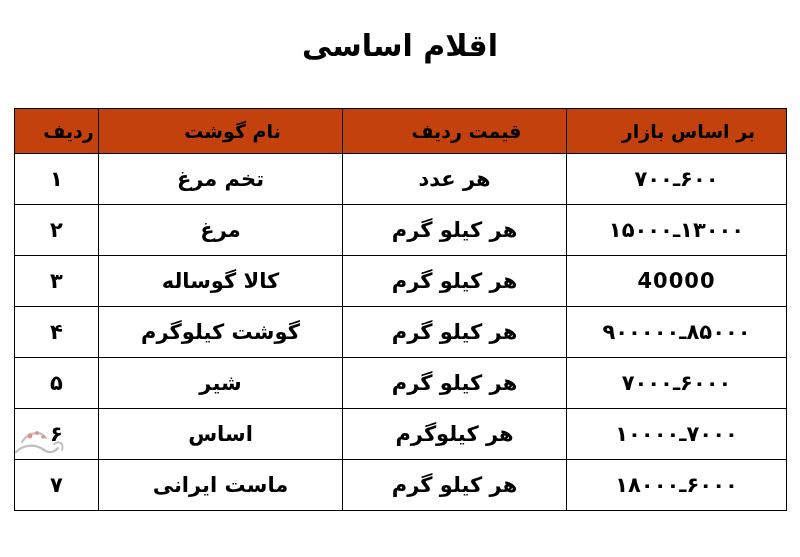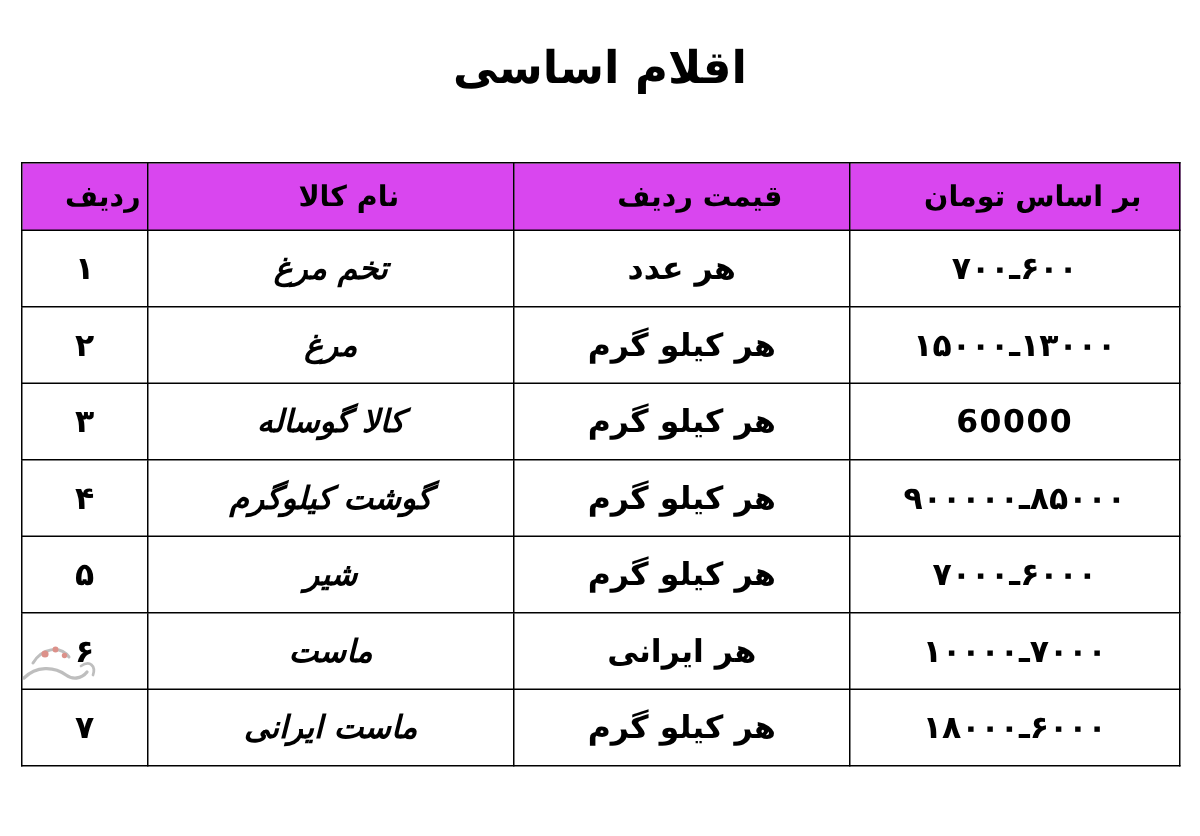--- a/index.html
+++ b/index.html
@@ -47,37 +47,36 @@
     text-align: center;
     vertical-align: middle;
     font-size: 21px;
     font-weight: bold;
     color: #000000;
     padding: 0;
     height: 50px;
     font-family: "DejaVu Sans", "Liberation Sans", sans-serif;
   }
   table.price-table thead th {
-    background: #d946ef;
+    background: #c2410c;
     color: #000000;
     height: 44px;
     font-size: 19px;
     padding-left: 24px;
   }
   col.c-row { width: 84px; }
   col.c-name { width: 244px; }
   col.c-unit { width: 224px; }
   col.c-price { width: 220px; }
 
   .cell-num {
     font-size: 22px;
   }
   .cell-name {
     font-size: 22px;
-    font-style: italic;
   }
   .cell-unit {
     font-size: 22px;
     margin-top: 40px;
   }
   .cell-price {
     font-size: 21px;
     letter-spacing: 1px;
   }
   .watermark {
@@ -101,61 +100,61 @@
   <div class="table-wrap">
     <table class="price-table">
       <colgroup>
         <col class="c-price">
         <col class="c-unit">
         <col class="c-name">
         <col class="c-row">
       </colgroup>
       <thead>
         <tr>
-          <th>بر اساس تومان</th>
+          <th>بر اساس بازار</th>
           <th>قیمت ردیف</th>
-          <th>نام کالا</th>
+          <th>نام گوشت</th>
           <th>ردیف</th>
         </tr>
       </thead>
       <tbody>
         <tr>
           <td class="cell-price">۶۰۰ـ۷۰۰</td>
           <td class="cell-unit">هر عدد</td>
           <td class="cell-name">تخم مرغ</td>
           <td class="cell-num">۱</td>
         </tr>
         <tr>
           <td class="cell-price">۱۳۰۰۰ـ۱۵۰۰۰</td>
           <td class="cell-unit">هر کیلو گرم</td>
           <td class="cell-name">مرغ</td>
           <td class="cell-num">۲</td>
         </tr>
         <tr>
-          <td class="cell-price">60000</td>
+          <td class="cell-price">40000</td>
           <td class="cell-unit">هر کیلو گرم</td>
           <td class="cell-name">کالا گوساله</td>
           <td class="cell-num">۳</td>
         </tr>
         <tr>
           <td class="cell-price">۸۵۰۰۰ـ۹۰۰۰۰۰</td>
           <td class="cell-unit">هر کیلو گرم</td>
           <td class="cell-name">گوشت کیلوگرم</td>
           <td class="cell-num">۴</td>
         </tr>
         <tr>
           <td class="cell-price">۶۰۰۰ـ۷۰۰۰</td>
           <td class="cell-unit">هر کیلو گرم</td>
           <td class="cell-name">شیر</td>
           <td class="cell-num">۵</td>
         </tr>
         <tr>
           <td class="cell-price">۷۰۰۰ـ۱۰۰۰۰</td>
-          <td class="cell-unit">هر ایرانی</td>
-          <td class="cell-name">ماست</td>
+          <td class="cell-unit">هر کیلوگرم</td>
+          <td class="cell-name">اساس</td>
           <td class="cell-num">۶</td>
         </tr>
         <tr>
           <td class="cell-price">۶۰۰۰ـ۱۸۰۰۰</td>
           <td class="cell-unit">هر کیلو گرم</td>
           <td class="cell-name">ماست ایرانی</td>
           <td class="cell-num">۷</td>
         </tr>
       </tbody>
     </table>

